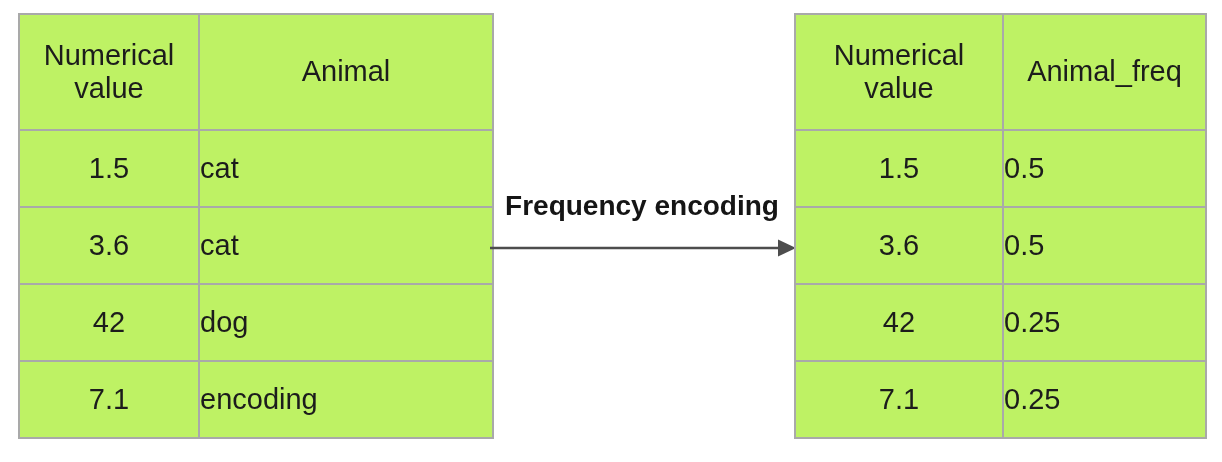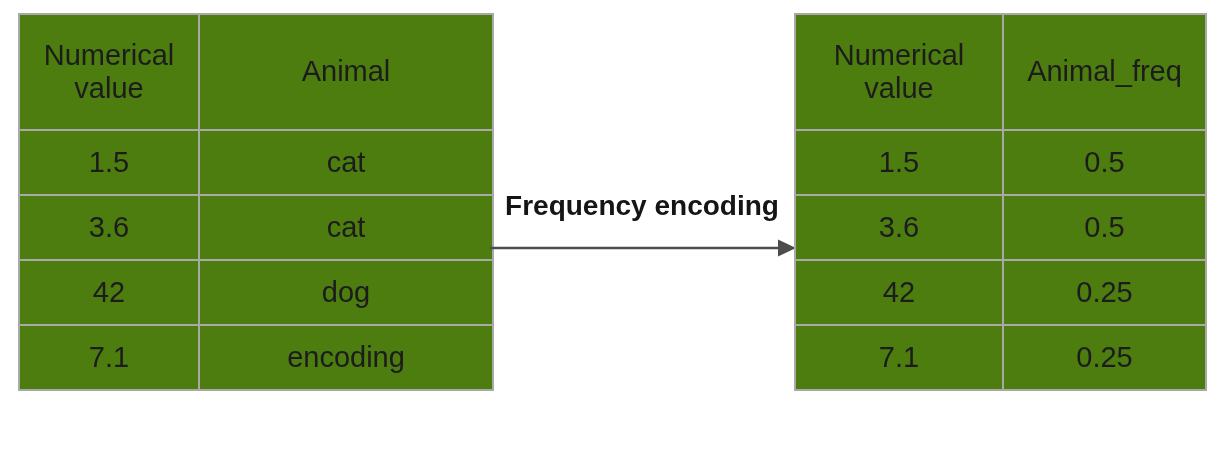--- a/index.html
+++ b/index.html
@@ -14,21 +14,21 @@
   }
   .stage {
     position: relative;
     width: 1222px;
     height: 462px;
   }
   table.data-table {
     position: absolute;
     border-collapse: collapse;
     table-layout: fixed;
-    background: #4d7c0f;
+    background: #bef264;
     font-size: 29px;
     line-height: 1.15;
   }
   table.data-table td, table.data-table th {
     border: 2px solid #a9a9a9;
     font-weight: normal;
     vertical-align: middle;
     padding: 0;
   }
   #left-table {
@@ -39,23 +39,23 @@
   #left-table col.c1 { width: 180px; }
   #left-table col.c2 { width: 294px; }
   #right-table {
     left: 794px;
     top: 13px;
     width: 411px;
   }
   #right-table col.c1 { width: 208px; }
   #right-table col.c2 { width: 203px; }
   tr.header-row { height: 116px; }
-  tr.data-row { height: 65px; }
+  tr.data-row { height: 77px; }
   td.center, th.center { text-align: center; }
-  td.left-pad, th.left-pad { text-align: center; padding-left: 20px; }
+  td.left-pad, th.left-pad { text-align: left; padding-left: 20px; }
   th .wrap {
     display: inline-block;
     max-width: 136px;
   }
   .arrow-label {
     position: absolute;
     left: 486px;
     top: 190px;
     width: 312px;
     text-align: center;

